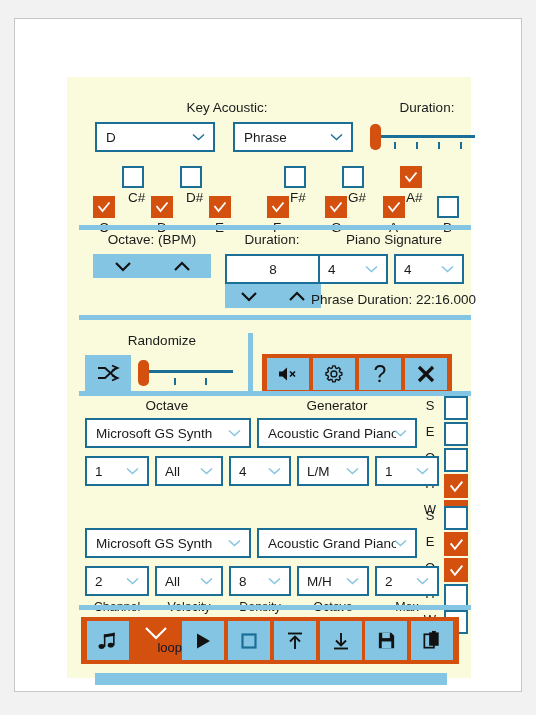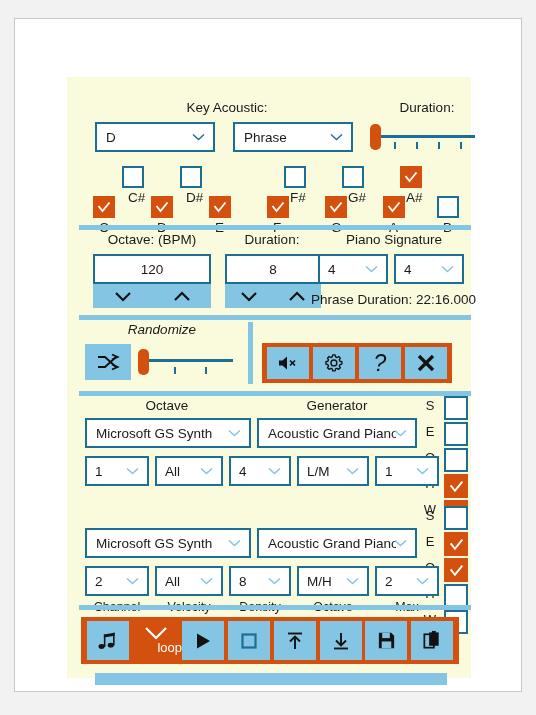--- a/index.html
+++ b/index.html
@@ -319,21 +319,20 @@
       </div>
 
       <div class="sep" style="position:absolute; left:6px; top:148px; width:392px;"></div>
 
       <div style="position:absolute; left:0; top:155px; width:404px;">
         <div class="lbl" style="position:absolute; left:20px; top:0; width:130px;">Octave: (BPM)</div>
         <div class="lbl" style="position:absolute; left:150px; top:0; width:110px;">Duration:</div>
         <div class="lbl" style="position:absolute; left:252px; top:0; width:150px;">Piano Signature</div>
 
         <div style="position:absolute; left:26px; top:22px; width:118px;">
-          <div class="numbox">120</div>
           <div class="spinrow">
             <div>
               <svg width="20" height="11" viewBox="0 0 20 11">
                 <polyline points="3,2 10,9 17,2" fill="none" stroke="#121212" stroke-width="2.2"></polyline>
               </svg>
             </div>
             <div>
               <svg width="20" height="11" viewBox="0 0 20 11">
                 <polyline points="3,9 10,2 17,9" fill="none" stroke="#121212" stroke-width="2.2"></polyline>
               </svg>
@@ -368,21 +367,21 @@
           <svg class="carrow" viewBox="0 0 13 8">
             <polyline points="1,1.5 6.5,6.5 12,1.5" fill="none" stroke="#84c5e3" stroke-width="1.5"></polyline>
           </svg>
         </div>
 
         <div class="lbl" style="position:absolute; left:244px; top:60px; width:160px; text-align:left;">Phrase Duration: 22:16.000</div>
       </div>
 
       <div class="sep" style="position:absolute; left:6px; top:238px; width:392px;"></div>
 
-      <div style="position:absolute; left:0; top:245px; width:324px; height:65px;font-style:italic;">
+      <div style="position:absolute; left:0; top:256px; width:324px; height:65px;">
         <div style="position:absolute; left:181px; top:0px; width:5px; height:62px; background:#84c5e3;"></div>
 
         <div class="lbl" style="position:absolute; left:20px; top:0; width:150px;">Randomize</div>
 
         <div class="ibtn" style="position:absolute; left:18px; top:22px; width:46px; height:36px;">
           <svg width="24" height="18" viewBox="0 0 24 18">
             <path d="M2 4 L9 4 L20 14" fill="none" stroke="#121212" stroke-width="1.9"></path>
             <path d="M2 14 L9 14 L20 4" fill="none" stroke="#121212" stroke-width="1.9"></path>
             <polyline points="16,1.5 21.5,4 16,6.5" fill="none" stroke="#121212" stroke-width="1.9"></polyline>
             <polyline points="16,11.5 21.5,14 16,16.5" fill="none" stroke="#121212" stroke-width="1.9"></polyline>
@@ -613,21 +612,21 @@
             <rect x="7.5" y="5" width="1.7" height="13.4" fill="#121212"></rect>
             <ellipse cx="15" cy="16.5" rx="3.3" ry="2.6" fill="#121212"></ellipse>
             <rect x="17.5" y="3" width="1.7" height="13.8" fill="#121212"></rect>
             <path d="M7.5 5 L19.2 3 L19.2 6.2 L7.5 8.2 Z" fill="#121212"></path>
           </svg>
         </div>
         <div style="width:46px; height:39px; display:flex; flex-direction:column; align-items:center; justify-content:center;">
           <svg width="26" height="15" viewBox="0 0 26 15">
             <polyline points="3,2 13,12 23,2" fill="none" stroke="#ffffff" stroke-width="2.2"></polyline>
           </svg>
-          <span style="font-size:13px; color:#ffffff; line-height:1.1;margin-left:28px;">loop</span>
+          <span style="font-size:13px; color:#0f172a; line-height:1.1;margin-left:28px;">loop</span>
         </div>
         <div class="ibtn" style="width:42px; height:39px;">
           <svg width="22" height="22" viewBox="0 0 22 22">
             <polygon points="5,3.5 18,11 5,18.5" fill="#121212"></polygon>
           </svg>
         </div>
         <div class="ibtn" style="width:42px; height:39px;">
           <svg width="22" height="22" viewBox="0 0 22 22">
             <rect x="4.5" y="4.5" width="13" height="13" fill="none" stroke="#1b6e96" stroke-width="2.2"></rect>
           </svg>

